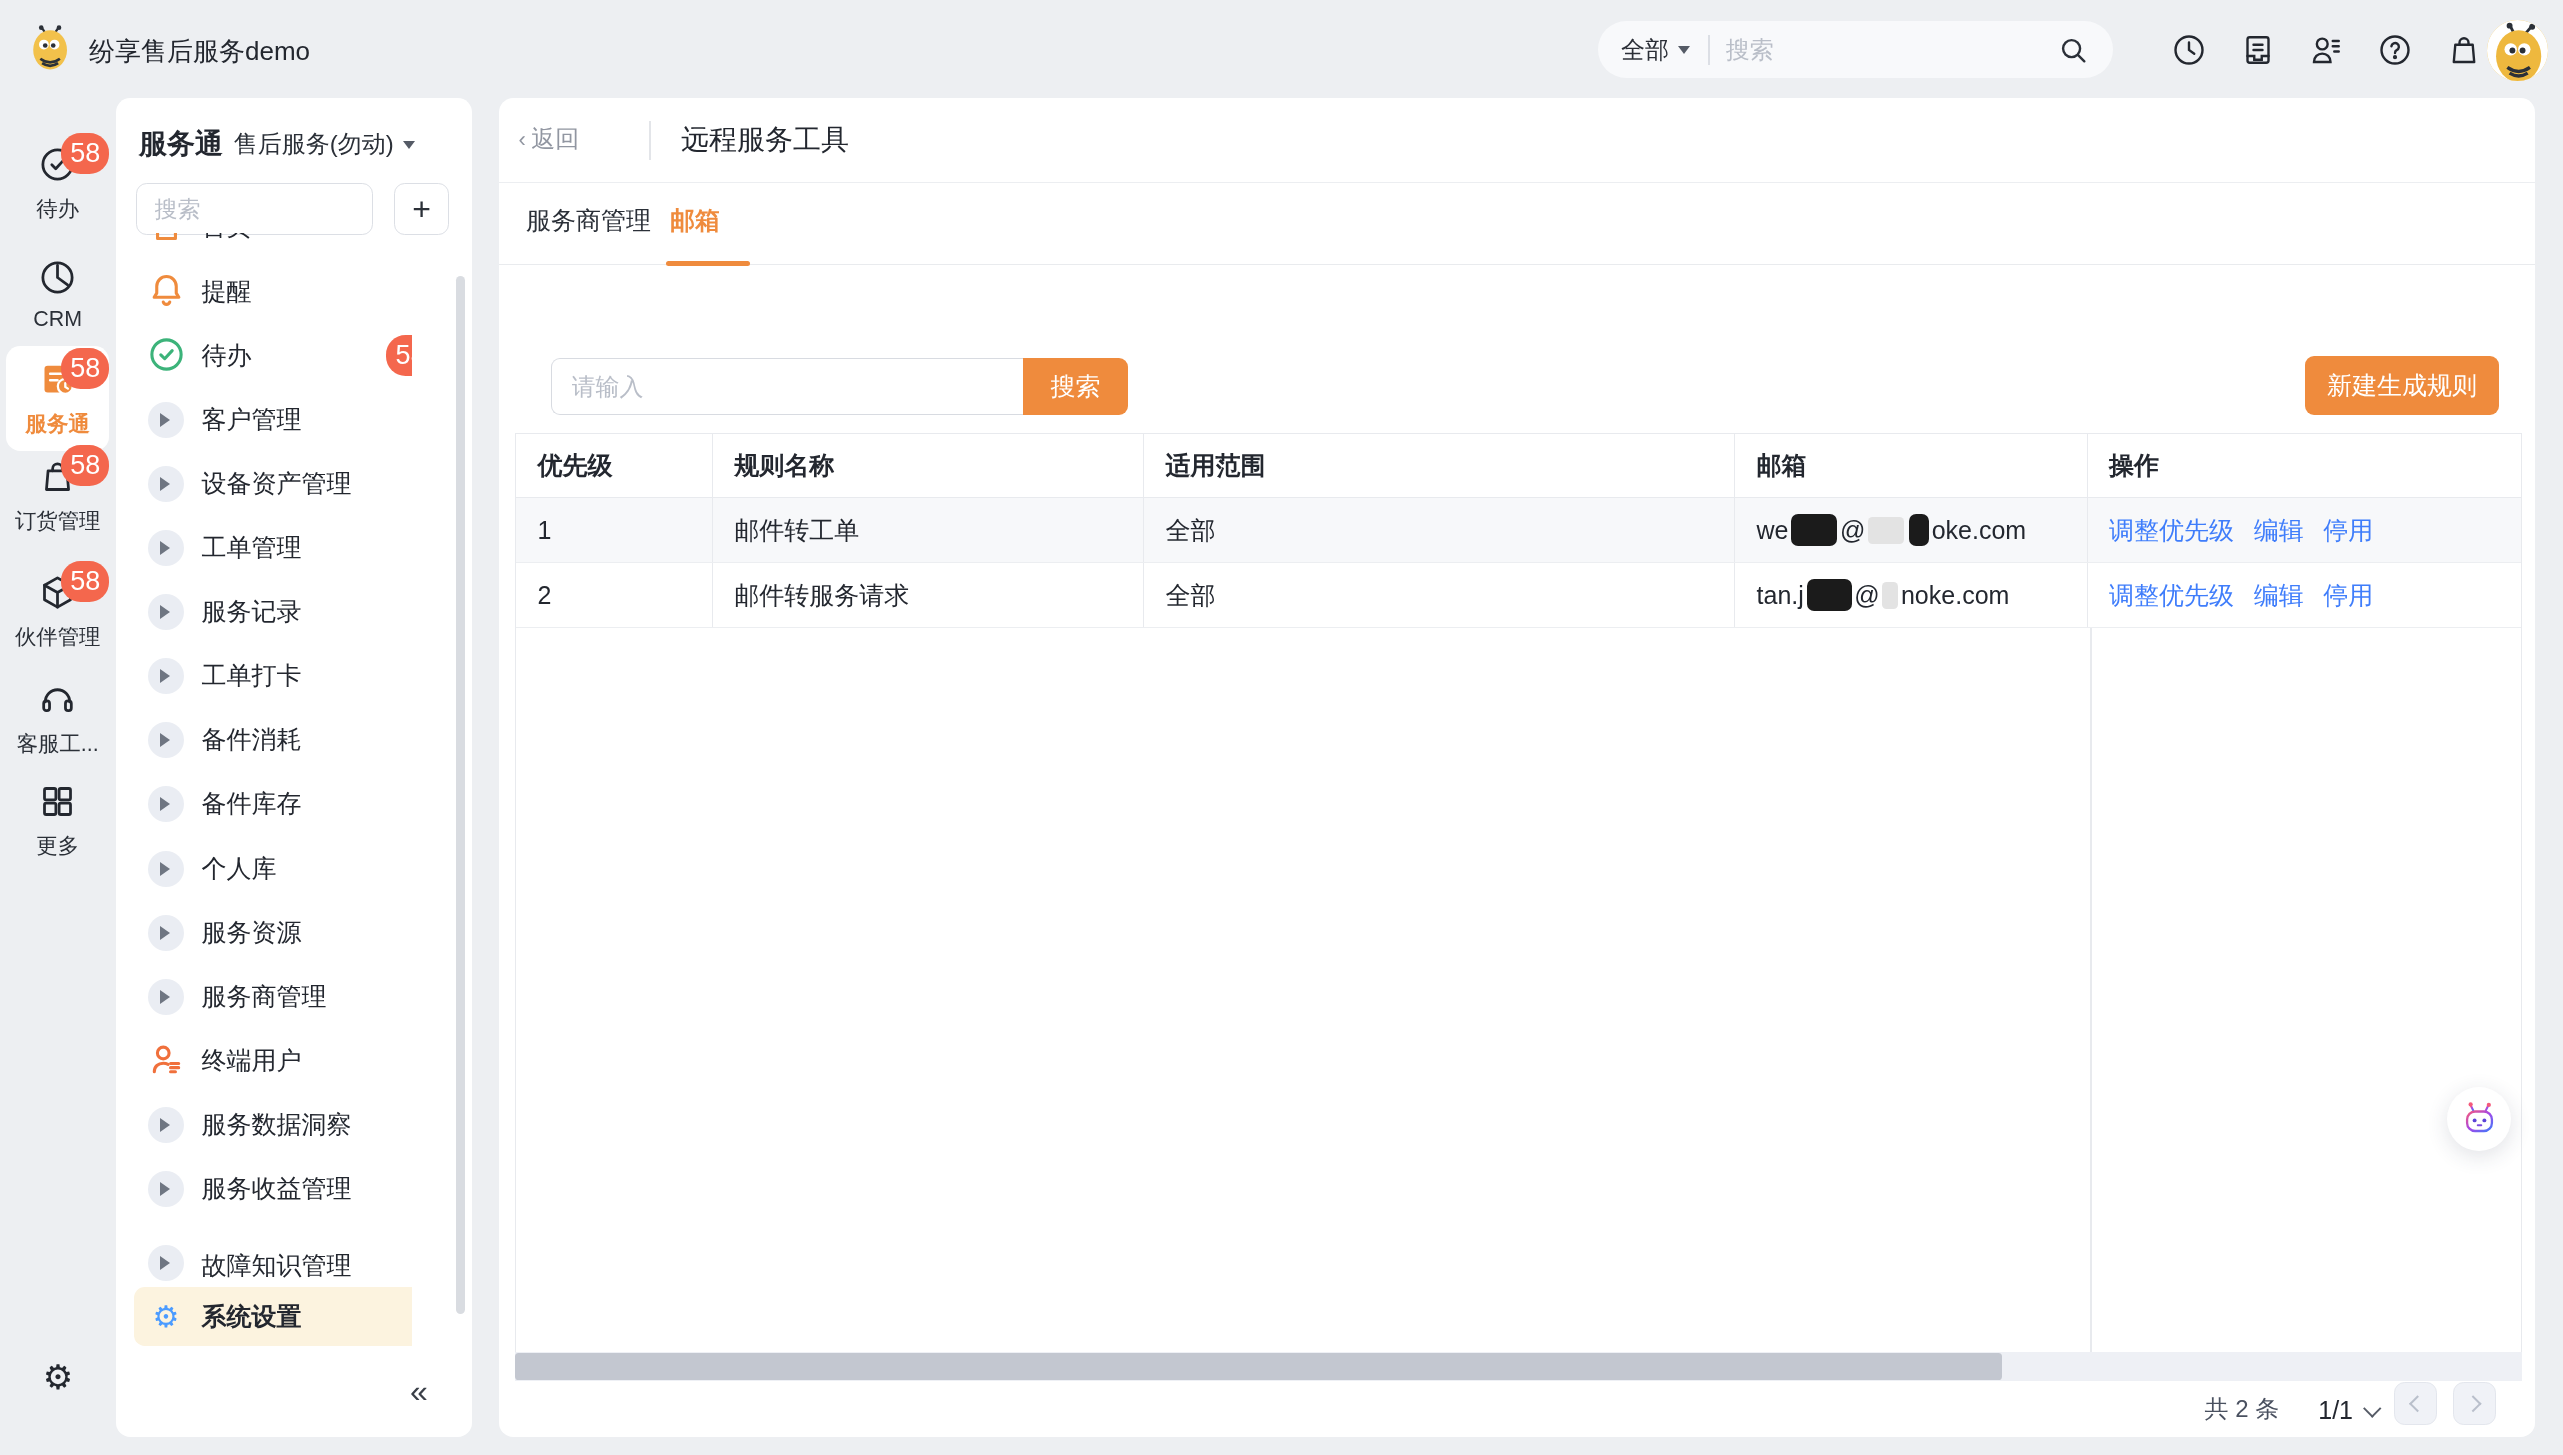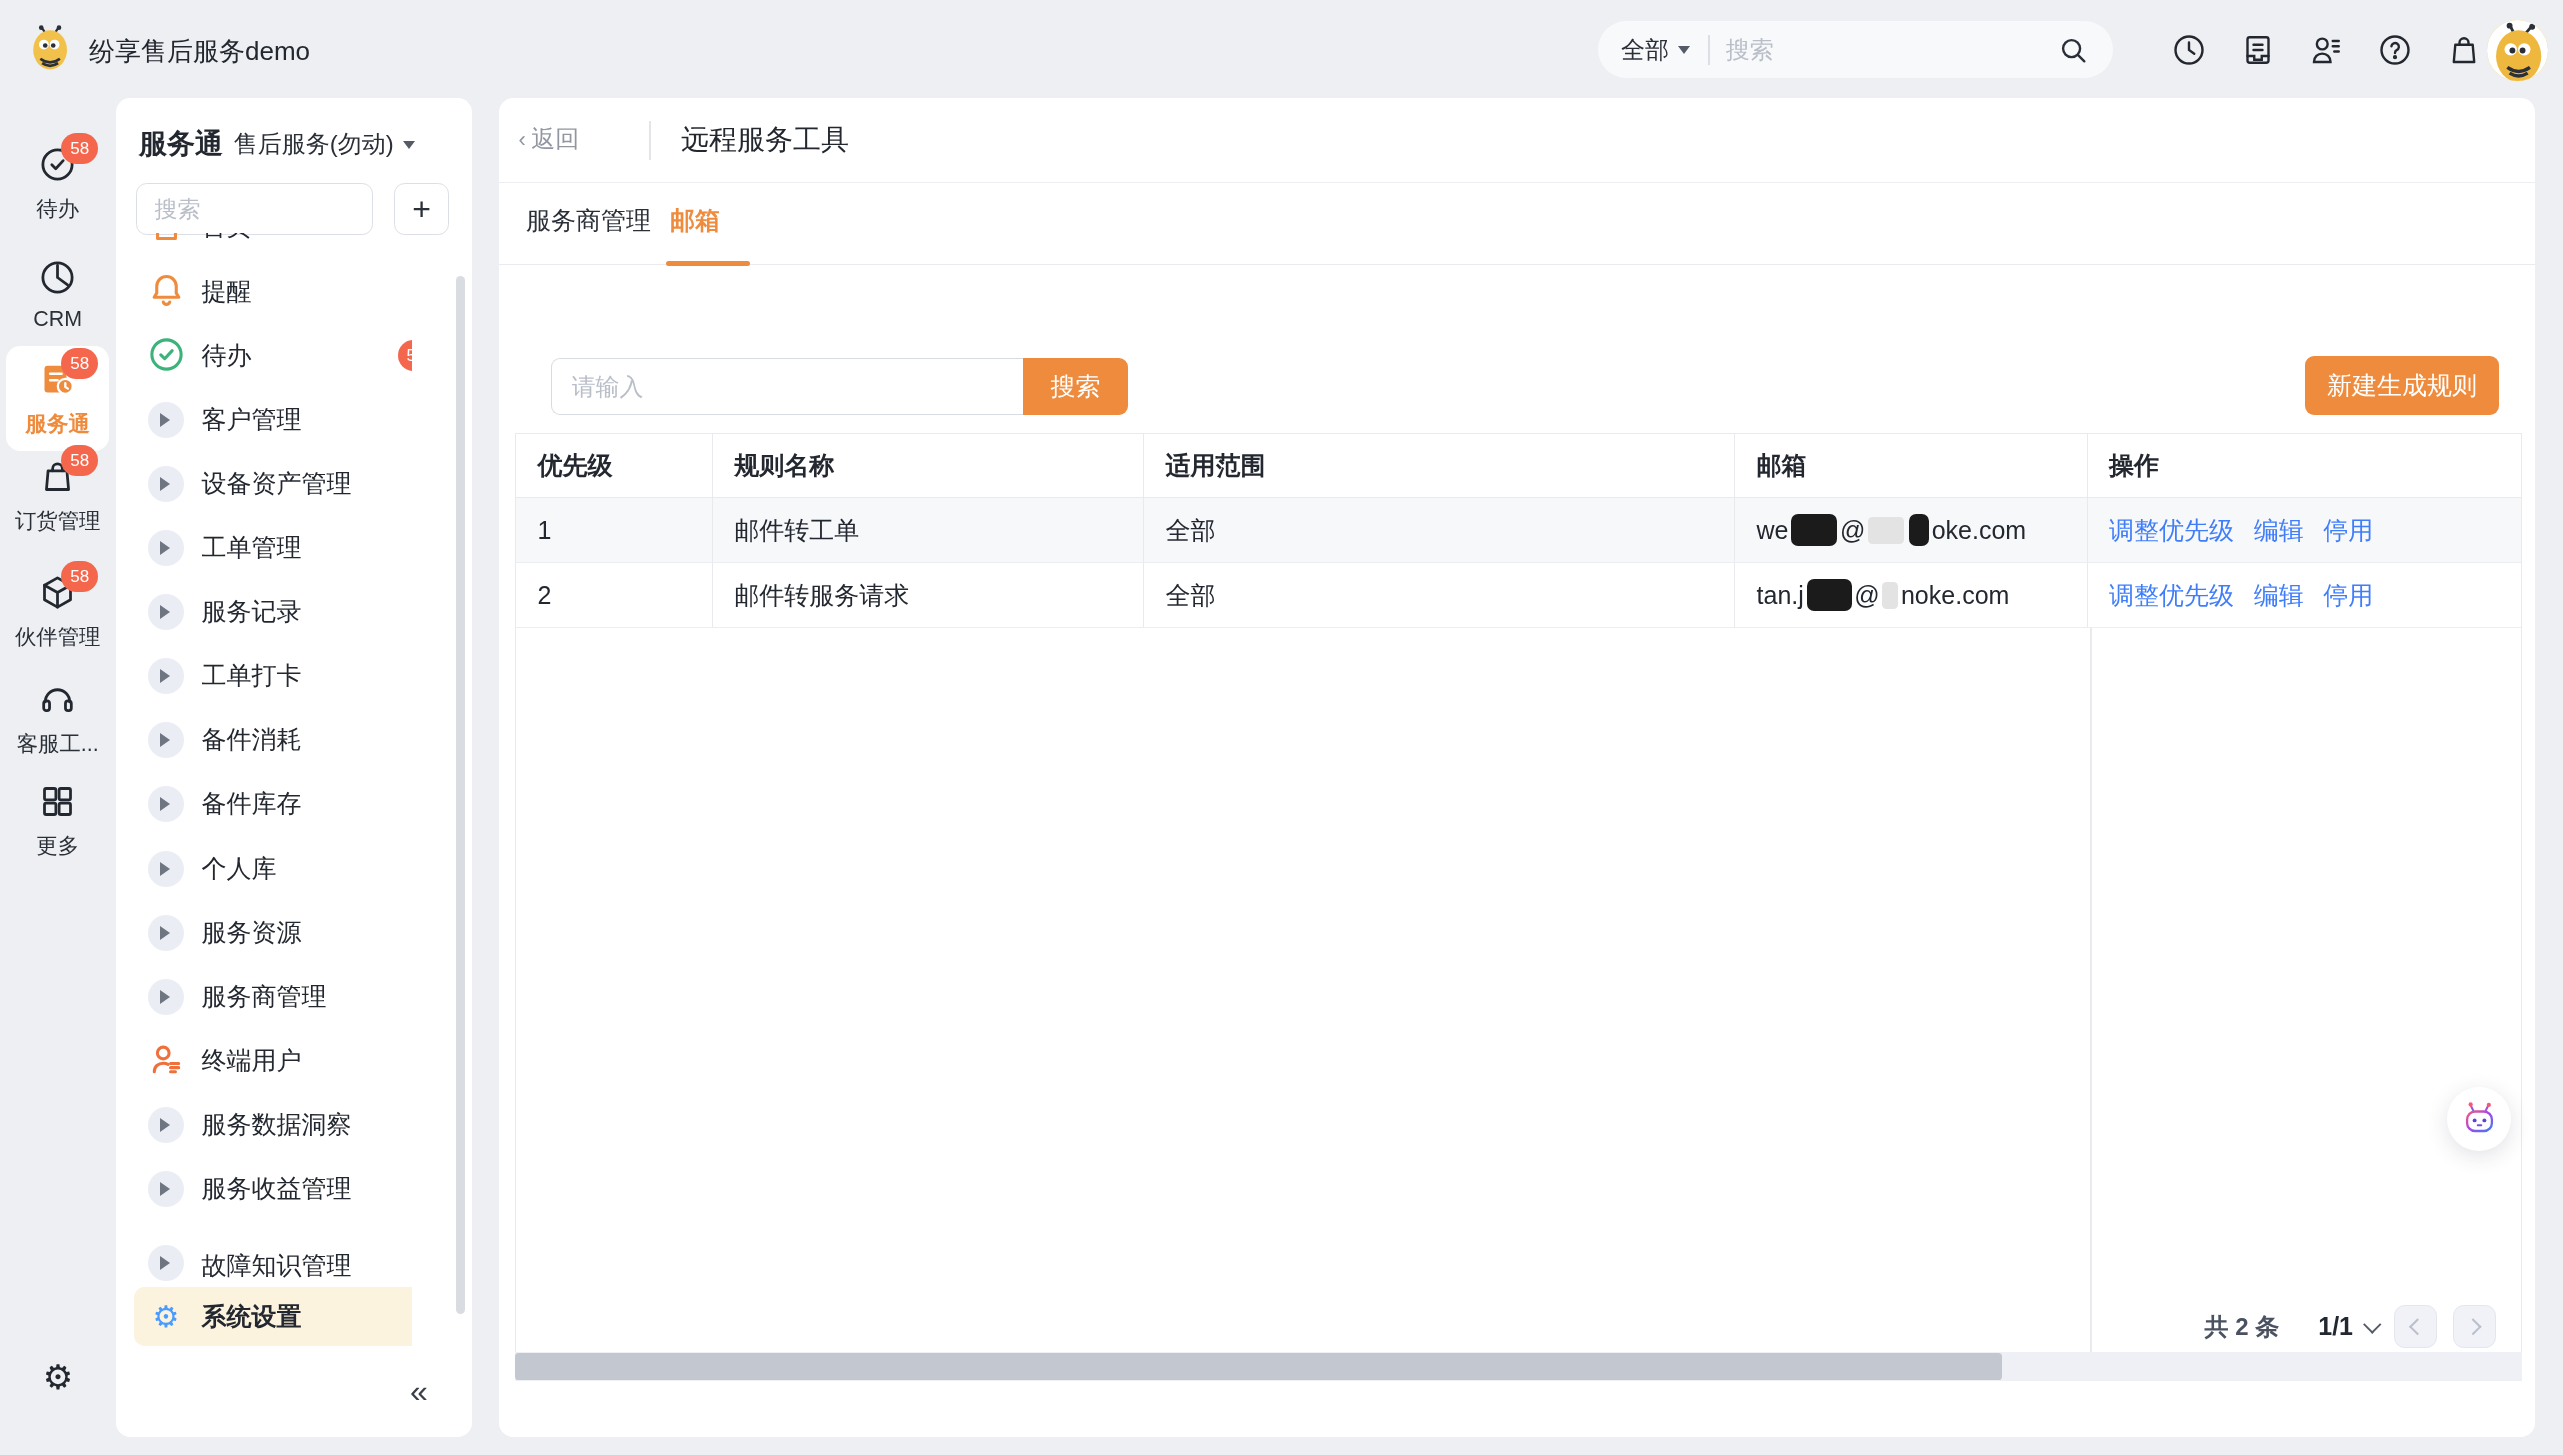--- a/index.html
+++ b/index.html
@@ -19,21 +19,21 @@
   .tb-icon { position:absolute; top:32px; width:36px; height:36px; cursor:pointer; }
   #avatar { position:absolute; left:2487px; top:19.6px; width:61px; height:61px; border-radius:50%; overflow:hidden; background:#f2c14b; }
 
   
   #rail { position:absolute; left:0; top:98px; width:116px; height:1357px; }
   .rail-item { position:absolute; left:6.2px; width:103px; text-align:center; cursor:pointer; }
   .rail-item .ric { position:relative; display:inline-block; width:39px; height:39px; }
   .rail-item .rlabel { display:block; font-size:21.4px; color:#2b3038; margin-top:7.1px; white-space:nowrap; }
   .rail-item.active { background:#ffffff; border-radius:14.2px; padding:14.2px 0 12.5px; }
   .rail-item.active .rlabel { color:#ef8b3d; font-weight:700; }
-  .badge { position:absolute; background:#f4674d; color:#fff; font-size:17px; line-height:1; border-radius:19.6px; padding:7.1px 9px; font-weight:500; }
+  .badge { position:absolute; background:#f4674d; color:#fff; font-size:27px; line-height:1; border-radius:19.6px; padding:7.1px 9px; font-weight:500; }
   .ric .badge { top:-12.5px; left:23px; }
   #rail-gear { position:absolute; left:40px; top:1261px; width:36px; height:36px; font-size:34px; color:#23272f; cursor:pointer; line-height:36px; text-align:center; }
 
   
   #sidebar { position:absolute; left:116px; top:98px; width:356px; height:1339px; background:#fff; border-radius:14.2px; }
   #sb-header { position:absolute; left:23px; top:27px; display:flex; align-items:center; cursor:pointer; }
   #sb-title { font-size:28px; font-weight:700; color:#23272f; }
   #sb-subtitle { font-size:24px; color:#2b3038; margin-left:10.7px; }
   #sb-search { position:absolute; left:19.6px; top:85px; width:237px; height:52px; border:1.8px solid #dcdfe5; border-radius:10.7px; font-size:23px; padding:0 18px; color:#2b3038; outline:none; background:#fff; }
   #sb-search::placeholder { color:#b9bec8; }
@@ -79,21 +79,21 @@
   .t-body-row { height:65px; border-bottom:1.8px solid #eceef1; }
   .t-body-row.odd { background:#f7f8fa; }
   .action-link { color:#3f7dfb; cursor:pointer; margin-right:19.6px; }
   .redact-d { display:inline-block; background:#1b1b1b; height:32px; border-radius:7.1px; vertical-align:middle; margin:0 2.7px; }
   .redact-l { display:inline-block; background:#e3e3e3; height:27px; border-radius:4.5px; vertical-align:middle; margin:0 2.7px; }
   #t-col-sep { position:absolute; left:1574px; top:194px; width:1.8px; bottom:0; background:#e8eaee; }
   #hscroll-track { position:absolute; left:16px; top:1254px; width:2007px; height:28.5px; background:#eef0f5; }
   #hscroll-thumb { position:absolute; left:0; top:0.9px; width:1487px; height:27px; background:#c3c7d0; border-radius:3.6px; cursor:pointer; }
 
   
-  #m-pagination { position:absolute; right:39px; top:1206px; height:45px; display:flex; align-items:center;font-weight:bold; }
+  #m-pagination { position:absolute; right:39px; top:1282px; height:45px; display:flex; align-items:flex-end; }
   #pg-total { font-size:24px; color:#4a5160; margin-right:39px; }
   #pg-page { font-size:25px; color:#23272f; display:flex; align-items:center; cursor:pointer; }
   .chev { display:inline-block; width:12.5px; height:12.5px; border-right:2.7px solid #555b66; border-bottom:2.7px solid #555b66; transform:rotate(45deg); margin:-3.6px 0 0 12.5px; }
   .pg-btn { width:43px; height:43px; border-radius:10.7px; background:#f0f2f7; border:1.8px solid #e3e6ed; margin-left:16px; cursor:default; display:flex; align-items:center; justify-content:center; }
   .pg-chev { width:11.6px; height:11.6px; border-right:2.7px solid #b9bfcb; border-bottom:2.7px solid #b9bfcb; }
   .pg-chev.left { transform:rotate(135deg); margin-left:3.6px; }
   .pg-chev.right { transform:rotate(-45deg); margin-right:3.6px; }
 
   
   #robot-fab { position:absolute; left:2447px; top:1087px; width:64px; height:64px; border-radius:50%; background:#fff; box-shadow:0 5.3px 21.4px rgba(40,50,80,.14); display:flex; align-items:center; justify-content:center; cursor:pointer; }

